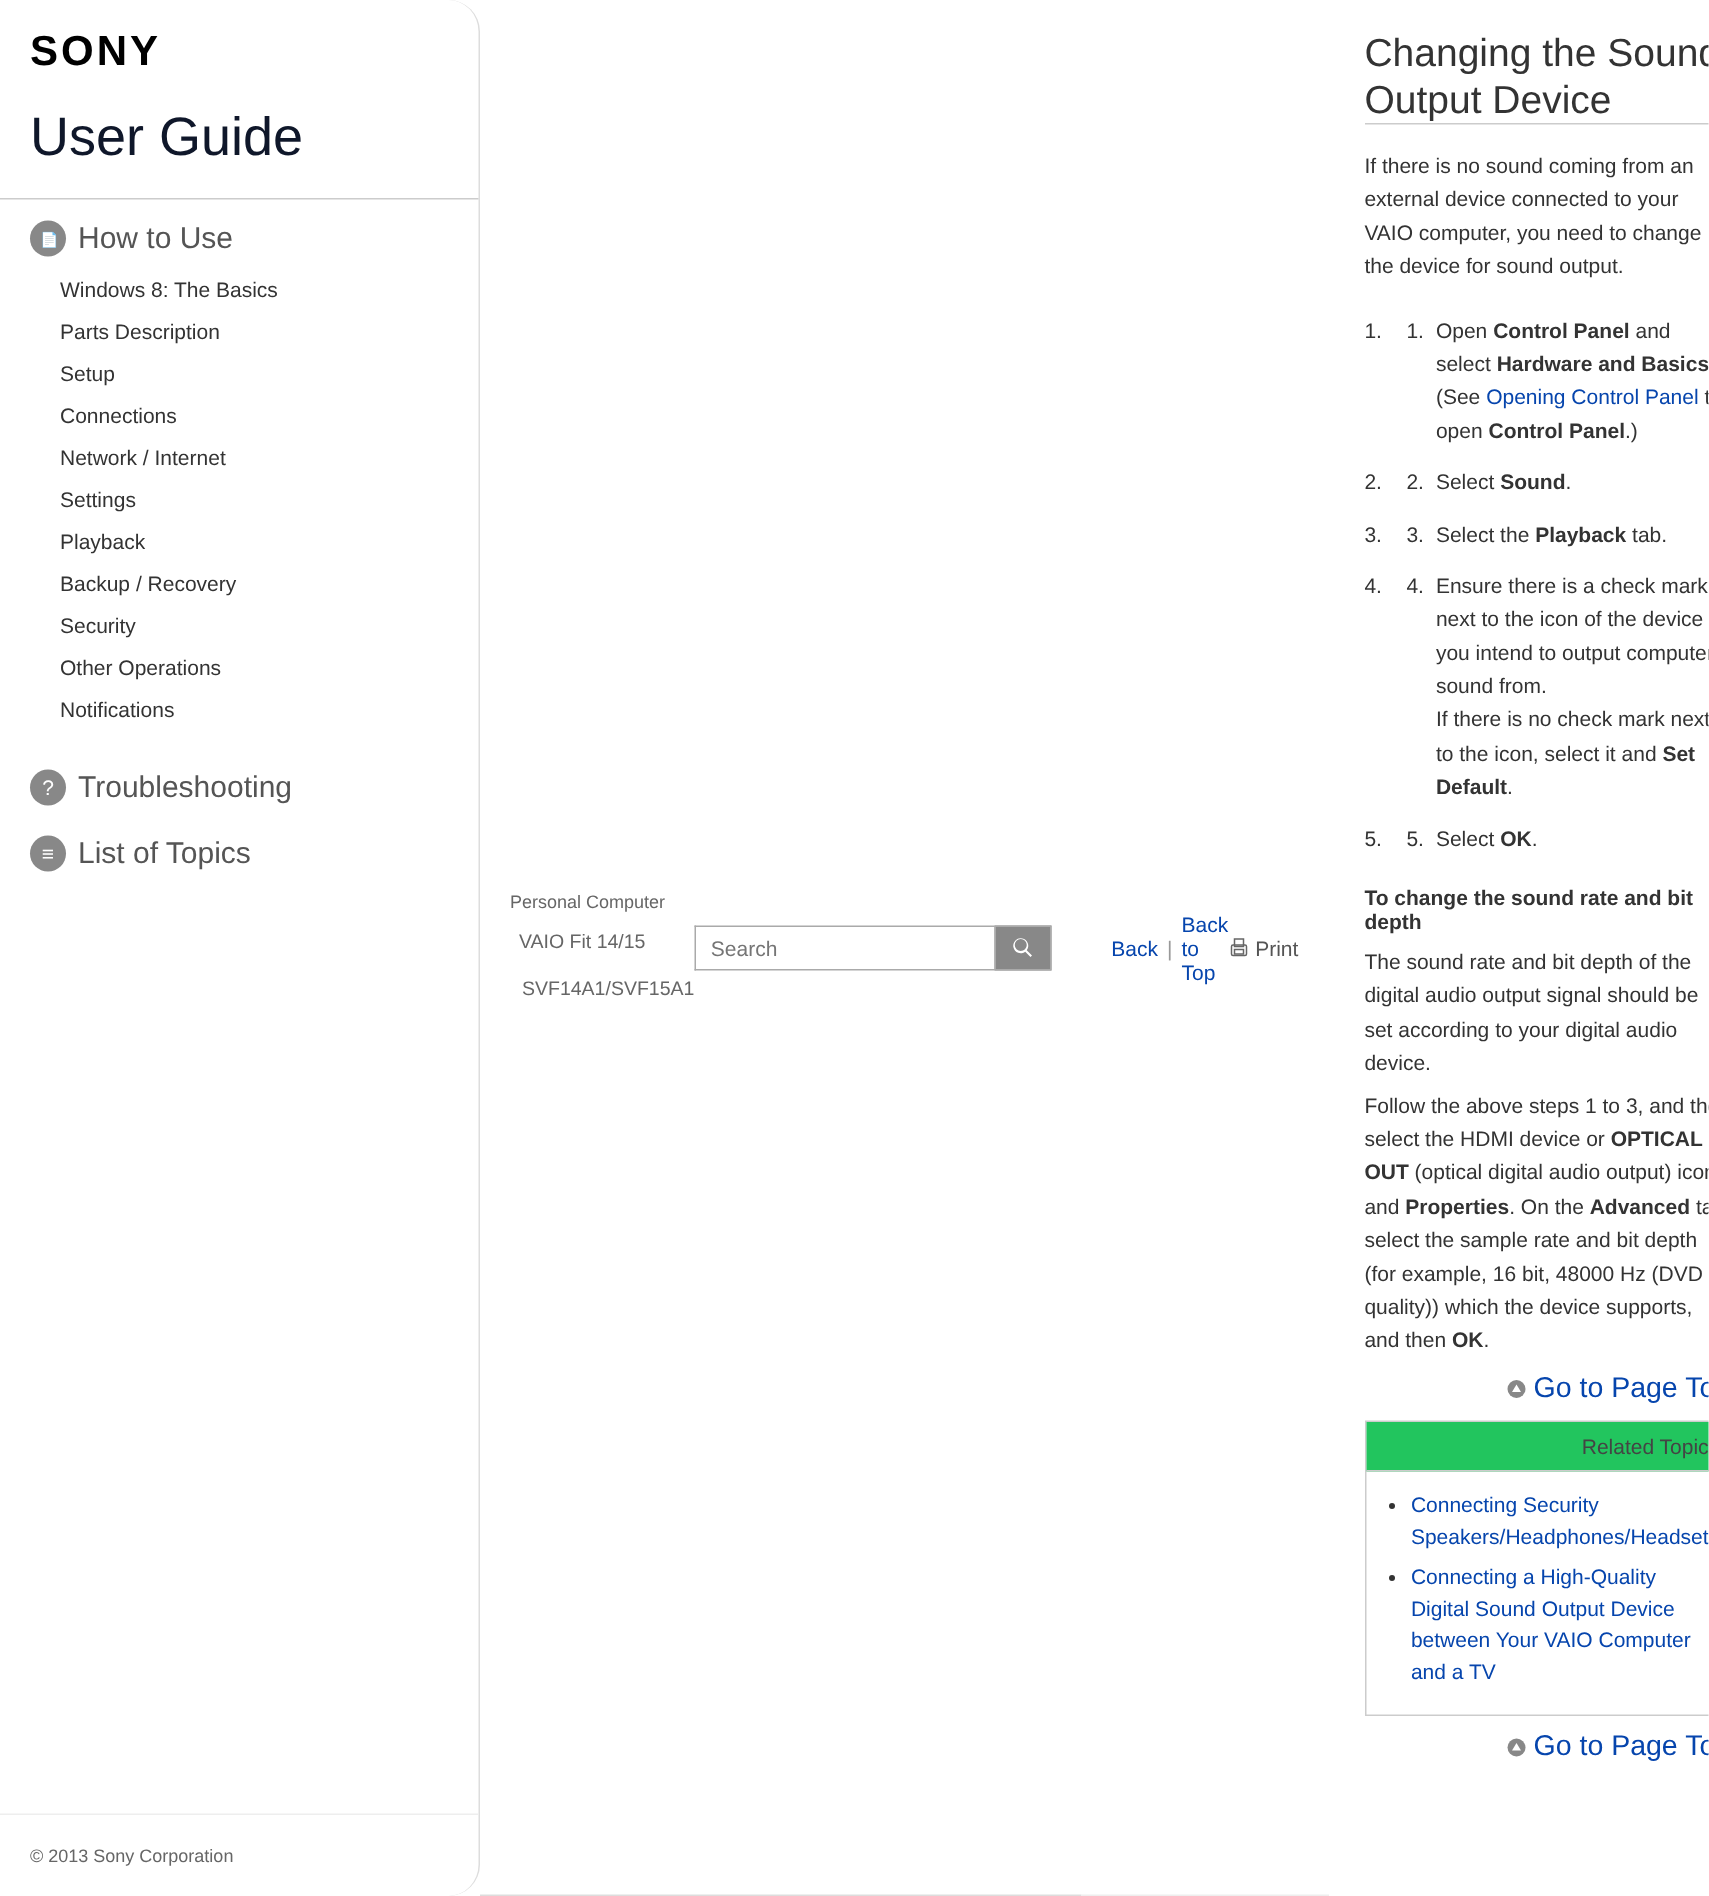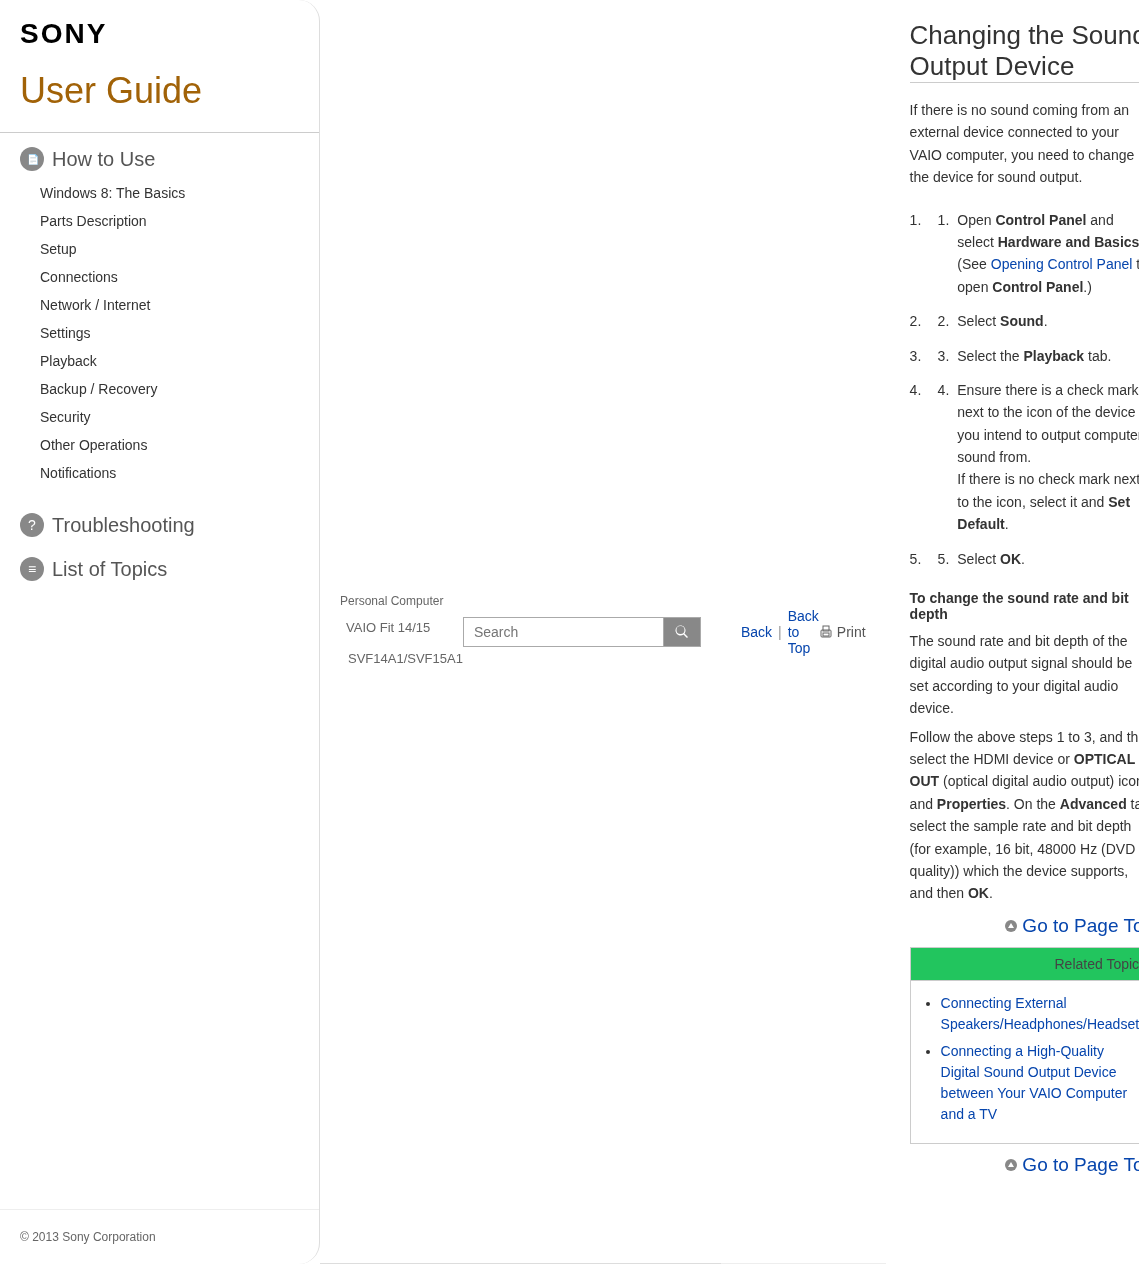--- a/index.html
+++ b/index.html
@@ -25,21 +25,21 @@
     }
     .sidebar-logo .sony-text {
       font-size: 28px;
       font-weight: bold;
       color: #000;
       letter-spacing: 2px;
     }
     .sidebar-title {
       font-size: 36px;
       font-weight: 300;
-      color: #a16207;
+      color: #0f172a;
       padding: 10px 20px 20px 20px;
       border-bottom: 1px solid #ccc;
     }
 
     .sidebar-section {
       padding: 14px 20px 6px 20px;
     }
     .sidebar-section-header {
       display: flex;
       align-items: center;
@@ -420,21 +420,21 @@
           <circle cx="7" cy="7" r="6" fill="#888"></circle>
           <polygon points="7,4 10,9 4,9" fill="#fff"></polygon>
         </svg>
         <span>Go to Page Top</span>
       </a>
 
       <div class="related-topic-box">
         <div class="related-topic-header">Related Topic</div>
         <ul class="related-topic-list">
           <li>
-            <a href="#" class="link-blue">Connecting External Speakers/Headphones/Headset</a>
+            <a href="#" class="link-blue">Connecting Security Speakers/Headphones/Headset</a>
           </li>
           <li>
             <a href="#" class="link-blue">Connecting a High-Quality Digital Sound Output Device between Your VAIO Computer and a TV</a>
           </li>
         </ul>
       </div>
 
       <a href="#" class="go-to-top">
         <svg width="14" height="14" viewBox="0 0 14 14">
           <circle cx="7" cy="7" r="6" fill="#888"></circle>

